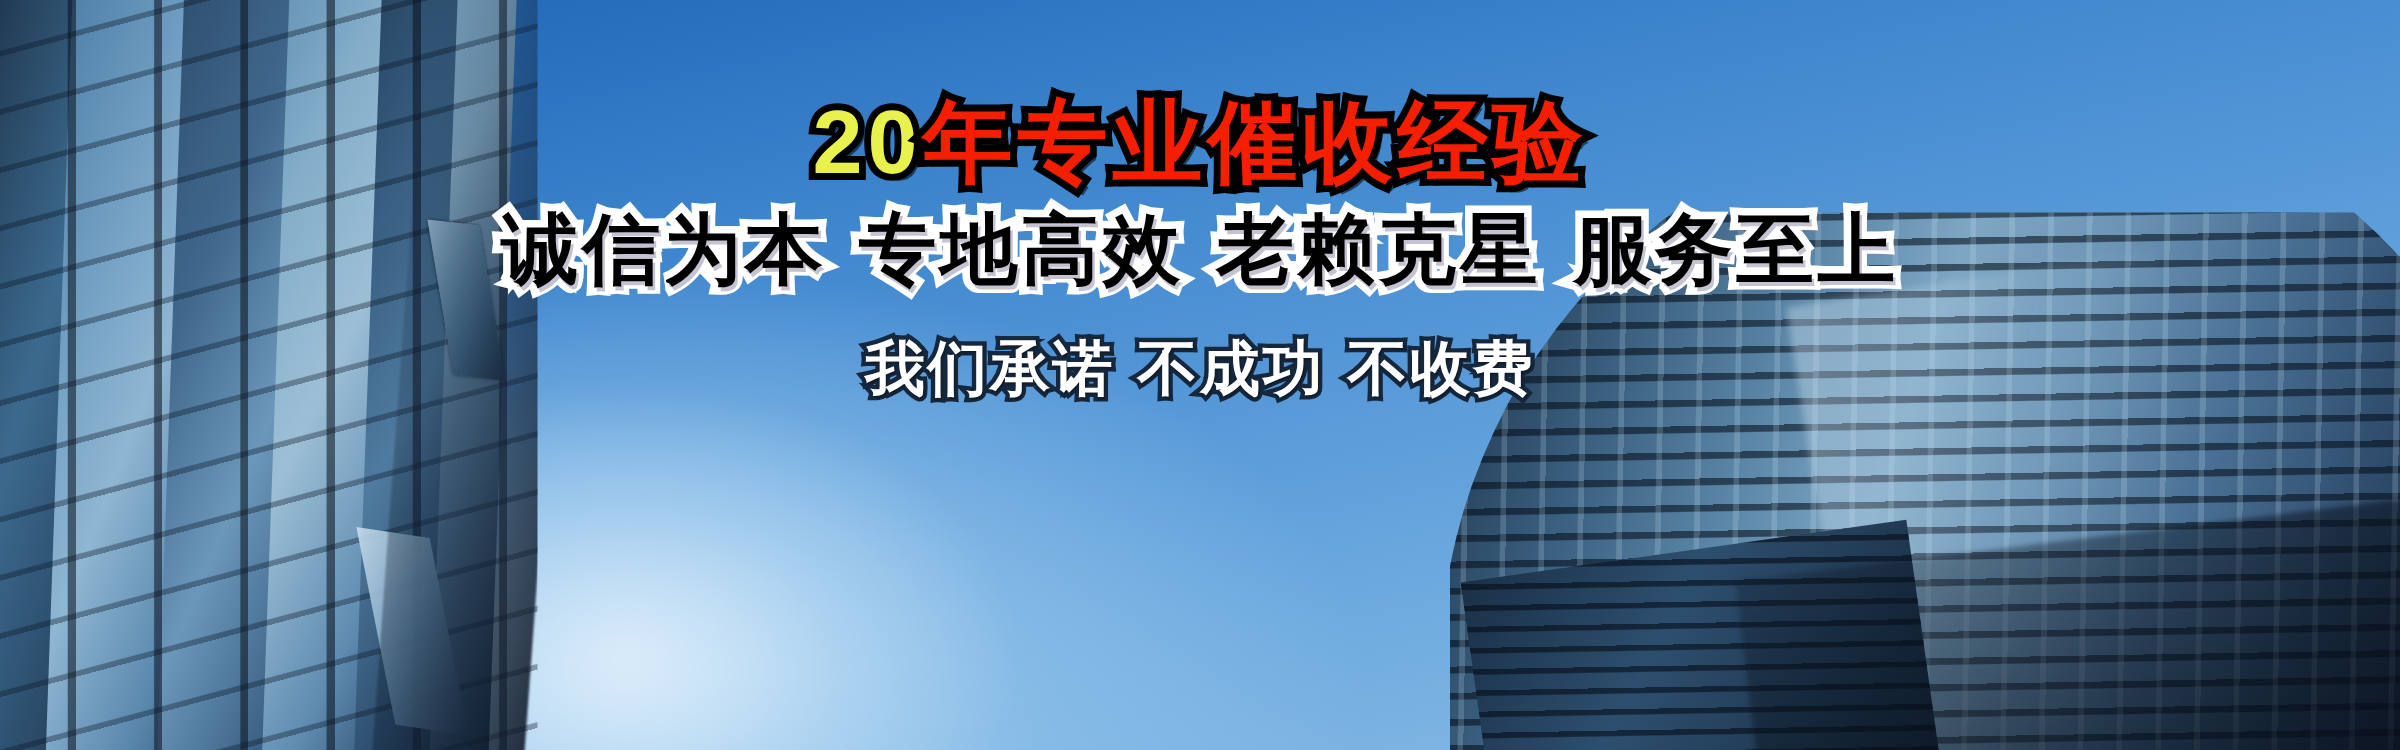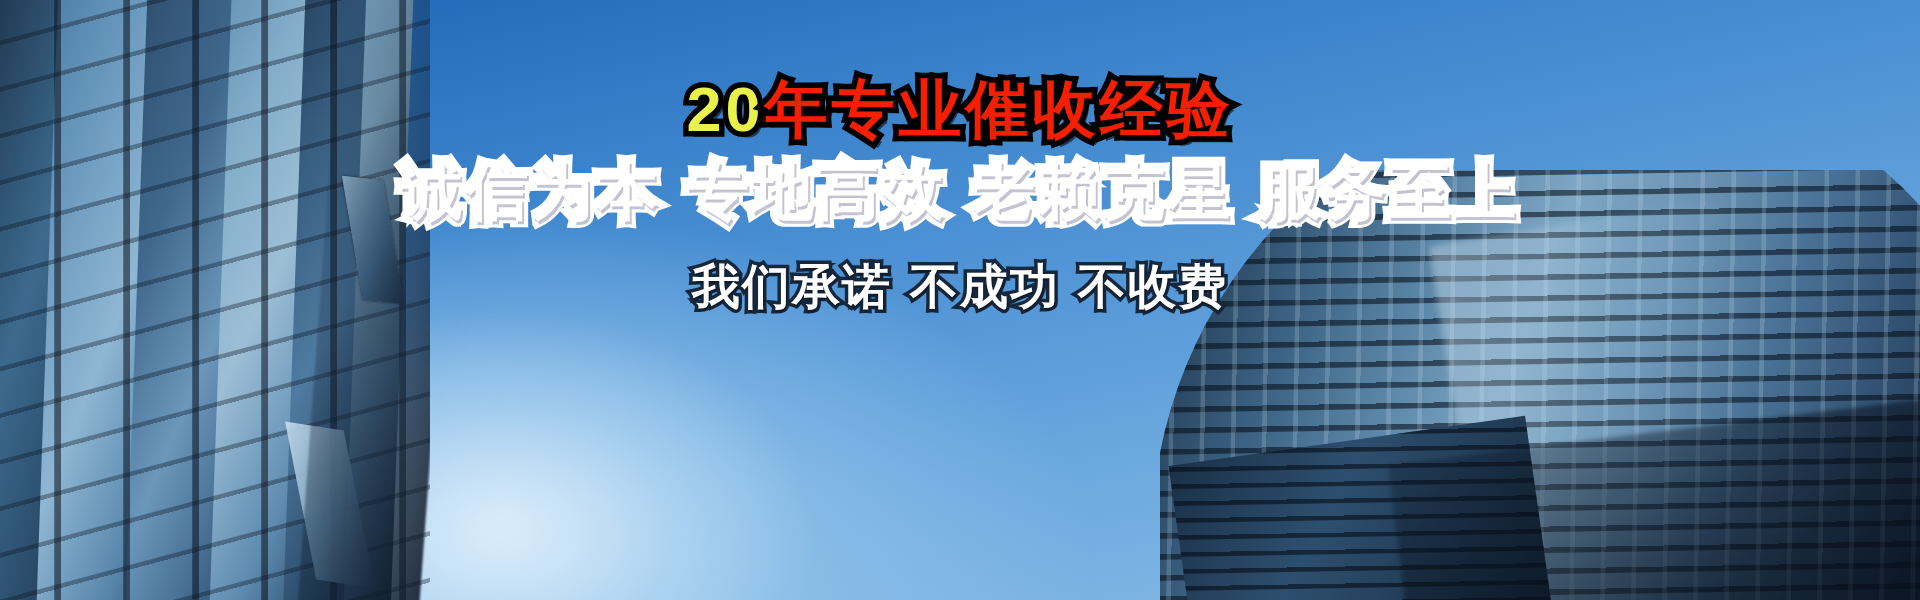--- a/index.html
+++ b/index.html
@@ -200,41 +200,41 @@
 
   
   .text-layer{
     position:absolute;inset:0;
     display:flex;flex-direction:column;
     align-items:center;
   }
 
   .headline{
     margin-top:78px;
-    font-size:63px;
+    font-size:72px;
     font-weight:bold;
     line-height:1;
     letter-spacing:4px;
     white-space:nowrap;
     -webkit-text-stroke:11px #000;
     paint-order:stroke fill;
     text-shadow:
       5px 6px 0 rgba(0,0,0,.55);
   }
   .headline .num{ color:#e9f24c; }
   .headline .rest{ color:#f51f00; }
 
   .tagline{
     margin-top:20px;
     font-size:62px;
     font-weight:bold;
     line-height:1;
     letter-spacing:3px;
     white-space:nowrap;
-    color:#ffffff;
+    color:#000000;
     -webkit-text-stroke:12px #ffffff;
     paint-order:stroke fill;
     text-shadow:2px 3px 0 rgba(40,40,90,.28);
   }
   .tagline .gap{ display:inline-block;width:26px; }
 
   .promise{
     margin-top:40px;
     font-size:48px;
     font-weight:bold;

